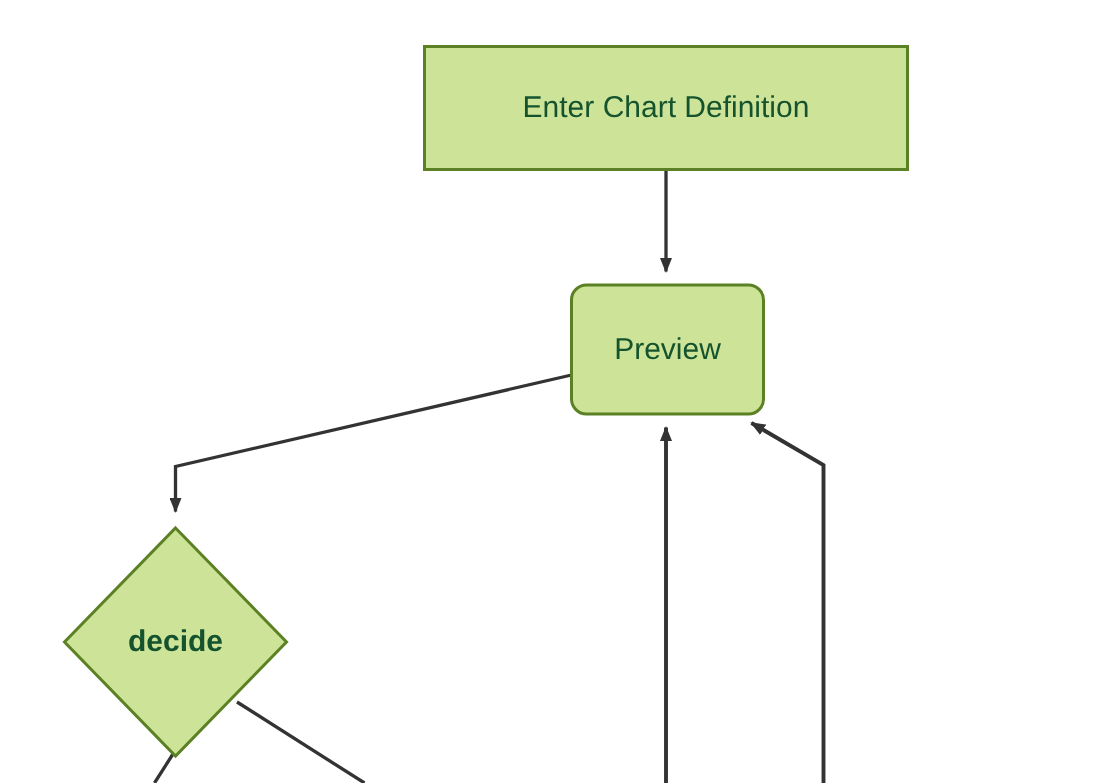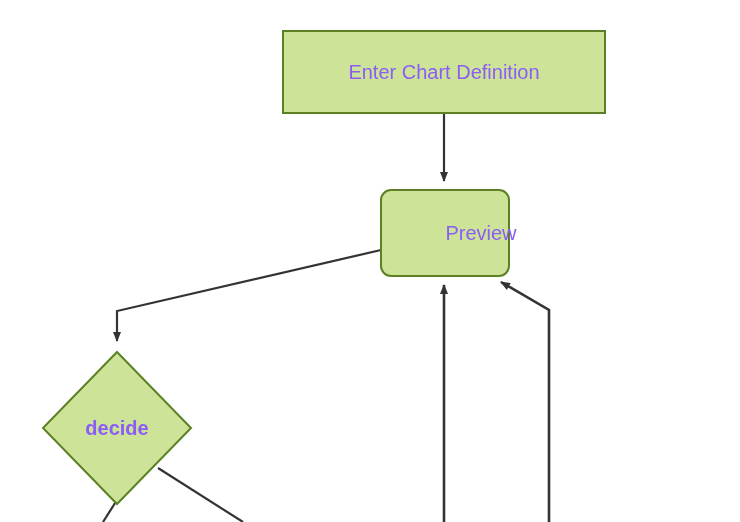--- a/index.html
+++ b/index.html
@@ -22,39 +22,38 @@
     left: 0;
     top: 0;
     width: 740px;
     height: 522px;
   }
   .node-label {
     position: absolute;
     display: flex;
     align-items: center;
     justify-content: center;
-    color: #8b5cf6;
+    color: #14532d;
     font-family: "Liberation Sans", sans-serif;
     font-size: 20px;
     line-height: 1.2;
     white-space: nowrap;
     pointer-events: none;
   }
   .label-enter-chart-definition {
     left: 283px;
     top: 31px;
     width: 322px;
     height: 82px;
   }
   .label-preview {
     left: 381px;
     top: 190px;
     width: 128px;
     height: 86px;
-    padding-left: 36px;
   }
   .label-decide {
     left: 42px;
     top: 352px;
     width: 150px;
     height: 152px;
     font-weight: bold;
   }
 </style>
 </head>

